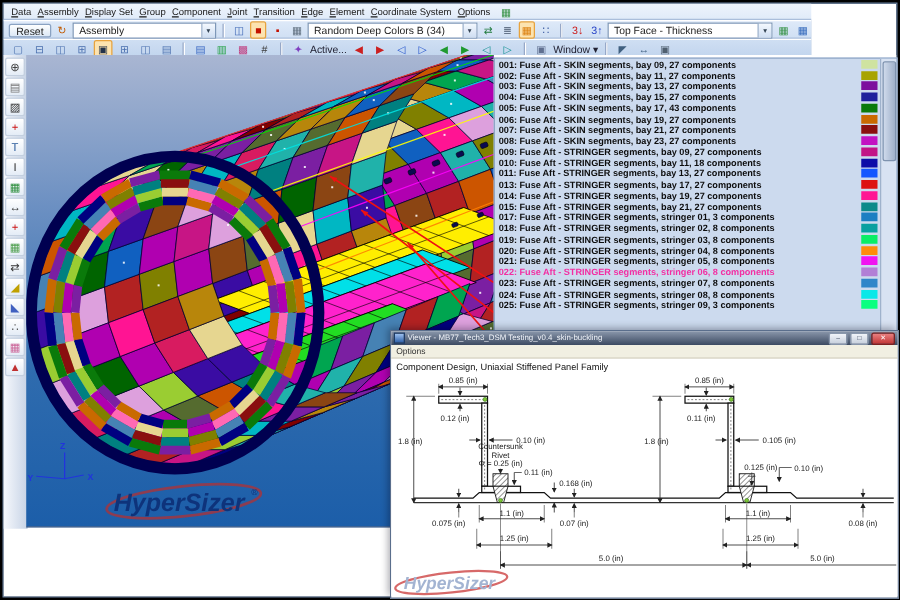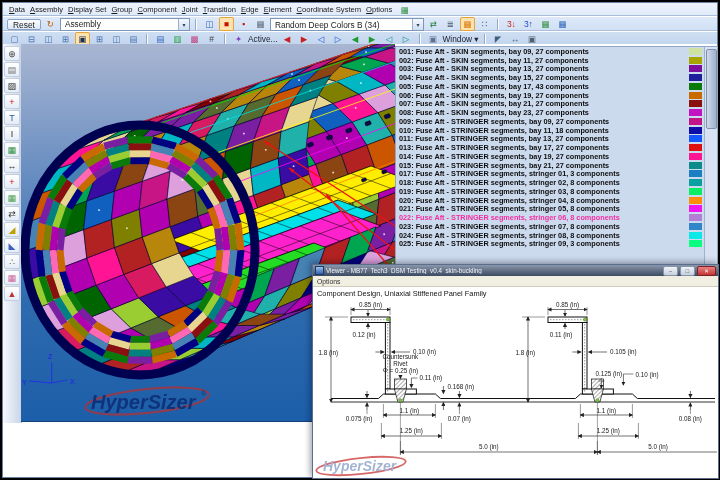--- a/index.html
+++ b/index.html
@@ -1,20 +1,20 @@
 <!DOCTYPE html>
 <html><head>
 <meta charset="utf-8">
 <style>
   html,body{margin:0;padding:0;}
   body{width:720px;height:480px;background:#000;font-family:"Liberation Sans",sans-serif;overflow:hidden;}
   .screen{position:relative;width:720px;height:480px;background:#000;}
   .appwin{position:absolute;left:3px;top:3px;width:714px;height:474px;background:#fff;outline:1px solid #6a82a2;}
   
-  .chrome{position:absolute;left:0;top:0;width:714px;height:41px;
+  .chrome{position:absolute;left:0;top:0;width:646px;height:41px;
     background:linear-gradient(180deg,#eef4fc 0%,#d9e6f7 45%,#c3d6ee 100%);}
   .menubar{height:13px;display:flex;align-items:center;gap:5px;padding-left:6px;font-size:7.6px;color:#1a1a1a;white-space:nowrap;}
   .menu-item{cursor:default;}
   .menu-item u{text-decoration:underline;}
   .toolbar{height:14px;display:flex;align-items:center;gap:2px;padding-left:4px;border-top:1px solid #ffffff;box-shadow:0 -1px 0 #aabedb;white-space:nowrap;}
   .tsep{width:1px;height:11px;background:#96a8c8;border-right:1px solid #fff;margin:0 3px;}
   .tbtn{font-size:8.4px;padding:0 5px;height:11px;line-height:11px;background:linear-gradient(#fdfefe,#dce8f6);border:1px solid #8aa2c2;border-radius:2px;color:#222;}
   .ticon{width:13px;height:12px;display:inline-flex;align-items:center;justify-content:center;font-size:8.5px;border:1px solid transparent;border-radius:2px;background:transparent;}
   .ticon.hl{border-color:#e8a33d;background:#fce3b0;}
   .combo{display:inline-flex;align-items:center;height:11px;background:#fff;border:1px solid #7d97b8;font-size:8.3px;color:#222;}
@@ -75,31 +75,35 @@
           <span class="ticon" style="color: rgb(192, 90, 0);">↻</span>
           <span class="combo" style="width: 128px;">
             <span class="cval">Assembly</span>
             <span class="carr">▾</span>
           </span>
           <span class="tsep"></span>
           <span class="ticon" style="color: rgb(58, 100, 180);">◫</span>
           <span class="ticon hl" style="color: rgb(196, 18, 0);">■</span>
           <span class="ticon" style="color: rgb(196, 18, 0);">▪</span>
           <span class="ticon" style="color: rgb(90, 106, 122);">▦</span>
-          <span class="combo" style="width: 152px; align-items: flex-end;">
+          <span class="combo" style="width: 152px;">
             <span class="cval">Random Deep Colors B (34)</span>
             <span class="carr">▾</span>
           </span>
           <span class="ticon" style="color: rgb(31, 122, 60);">⇄</span>
           <span class="ticon" style="color: rgb(68, 84, 106);">≣</span>
           <span class="ticon hl" style="color: rgb(217, 119, 0);">▦</span>
           <span class="ticon" style="color: rgb(58, 90, 160);">∷</span>
           <span class="tsep"></span>
           <span class="ticon" style="color: rgb(204, 34, 34);">3↓</span>
           <span class="ticon" style="color: rgb(42, 70, 200);">3↑</span>
+          <span class="combo" style="width: 148px;">
+            <span class="cval">Top Face - Thickness</span>
+            <span class="carr">▾</span>
+          </span>
           <span class="ticon" style="color: rgb(47, 143, 63);">▦</span>
           <span class="ticon" style="color: rgb(42, 98, 184);">▦</span>
         </div>
       <div class="toolbar" id="toolbar3">
           <span class="ticon" style="color: rgb(74, 111, 174);">▢</span>
           <span class="ticon" style="color: rgb(74, 111, 174);">⊟</span>
           <span class="ticon" style="color: rgb(74, 111, 174);">◫</span>
           <span class="ticon" style="color: rgb(74, 111, 174);">⊞</span>
           <span class="ticon hl" style="color: rgb(34, 50, 74);">▣</span>
           <span class="ticon" style="color: rgb(74, 111, 174);">⊞</span>

